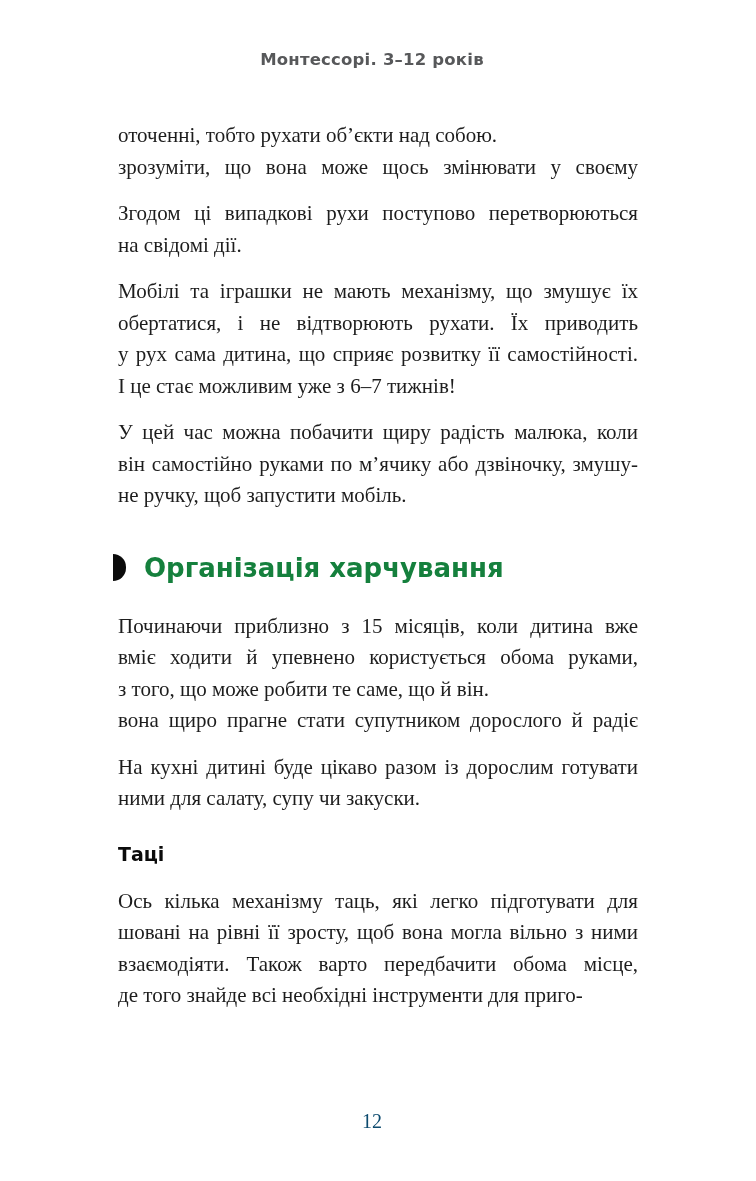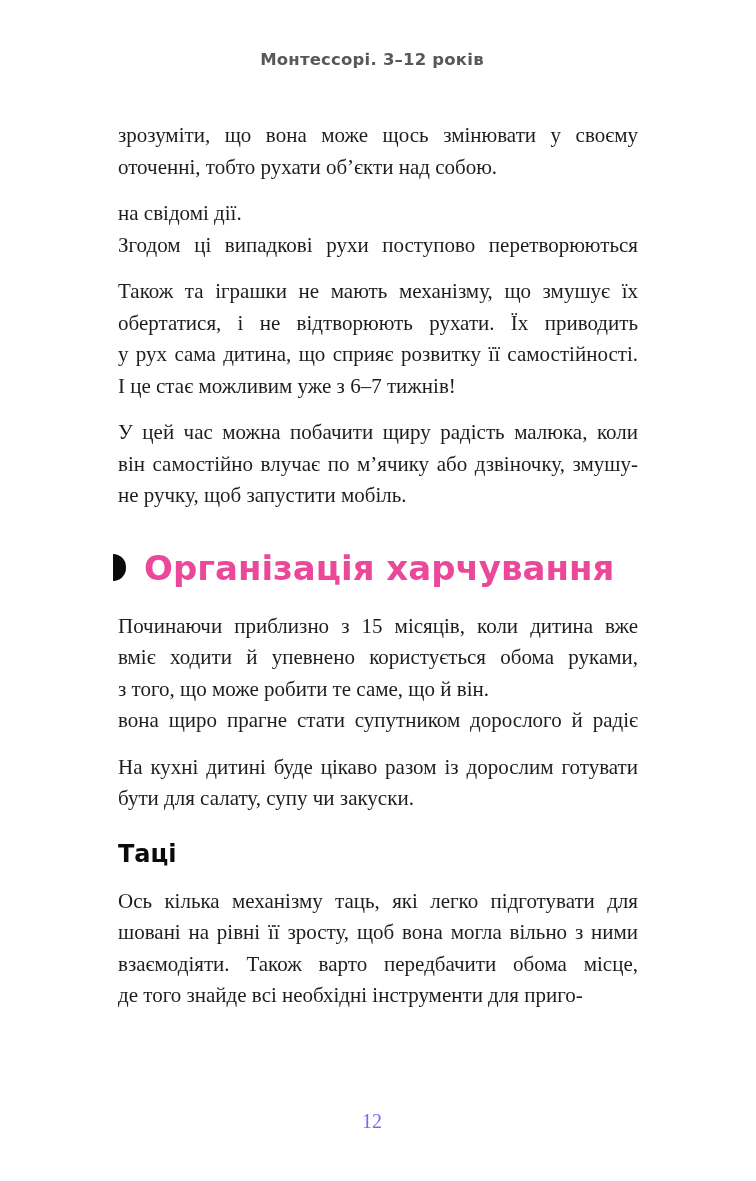--- a/index.html
+++ b/index.html
@@ -46,91 +46,91 @@
   }
   .line.last {
     text-align-last: left;
   }
   .section-heading {
     display: flex;
     align-items: center;
     margin: 39px 0 26px -5px;
     font-family: "DejaVu Sans", sans-serif;
     font-weight: bold;
-    font-size: 34px;
+    font-size: 26px;
     line-height: 34px;
-    color: #ec4899;
+    color: #15803d;
   }
   .section-heading .bullet {
     display: inline-block;
     width: 13px;
     height: 27px;
     background: #0b0b0b;
     border-radius: 0 14px 14px 0;
     margin-right: 18px;
     flex: 0 0 auto;
   }
   .sub-heading {
     margin: 25px 0 18px 0;
     font-family: "DejaVu Sans", sans-serif;
     font-weight: bold;
-    font-size: 24px;
+    font-size: 19px;
     line-height: 28px;
     color: #0b0b0b;
   }
   .page-number {
     position: absolute;
     top: 1110px;
     left: 0;
     right: 0;
     text-align: center;
     font-family: "Liberation Serif", serif;
     font-size: 20px;
-    color: #8b5cf6;
+    color: #0c4a6e;
   }
 </style>
 </head>
 <body>
 
 <div class="page">
   <div class="running-header">Монтессорі. 3–12 років</div>
 
   <main class="content" id="content-root">
       <div class="para">
+        <div class="line last">оточенні, тобто рухати об’єкти над собою.</div>
         <div class="line">зрозуміти, що вона може щось змінювати у своєму</div>
-        <div class="line last">оточенні, тобто рухати об’єкти над собою.</div>
       </div>
       <div class="para">
+        <div class="line">Згодом ці випадкові рухи поступово перетворюються</div>
         <div class="line last">на свідомі дії.</div>
-        <div class="line">Згодом ці випадкові рухи поступово перетворюються</div>
       </div>
       <div class="para">
-        <div class="line">Також та іграшки не мають механізму, що змушує їх</div>
+        <div class="line">Мобілі та іграшки не мають механізму, що змушує їх</div>
         <div class="line">обертатися, і не відтворюють рухати. Їх приводить</div>
         <div class="line">у рух сама дитина, що сприяє розвитку її самостійності.</div>
         <div class="line last">І це стає можливим уже з 6–7 тижнів!</div>
       </div>
       <div class="para">
         <div class="line">У цей час можна побачити щиру радість малюка, коли</div>
-        <div class="line">він самостійно влучає по м’ячику або дзвіночку, змушу-</div>
+        <div class="line">він самостійно руками по м’ячику або дзвіночку, змушу-</div>
         <div class="line last">не ручку, щоб запустити мобіль.</div>
       </div>
       <div class="section-heading">
         <span class="bullet"></span>
         <span>Організація харчування</span>
       </div>
       <div class="para">
         <div class="line">Починаючи приблизно з 15 місяців, коли дитина вже</div>
         <div class="line">вміє ходити й упевнено користується обома руками,</div>
         <div class="line last">з того, що може робити те саме, що й він.</div>
         <div class="line">вона щиро прагне стати супутником дорослого й радіє</div>
       </div>
       <div class="para">
         <div class="line">На кухні дитині буде цікаво разом із дорослим готувати</div>
-        <div class="line last">бути для салату, супу чи закуски.</div>
+        <div class="line last">ними для салату, супу чи закуски.</div>
       </div>
       <div class="sub-heading">Таці</div>
       <div class="para">
         <div class="line">Ось кілька механізму таць, які легко підготувати для</div>
         <div class="line">шовані на рівні її зросту, щоб вона могла вільно з ними</div>
         <div class="line">взаємодіяти. Також варто передбачити обома місце,</div>
         <div class="line last">де того знайде всі необхідні інструменти для приго-</div>
       </div>
     </main>
 

